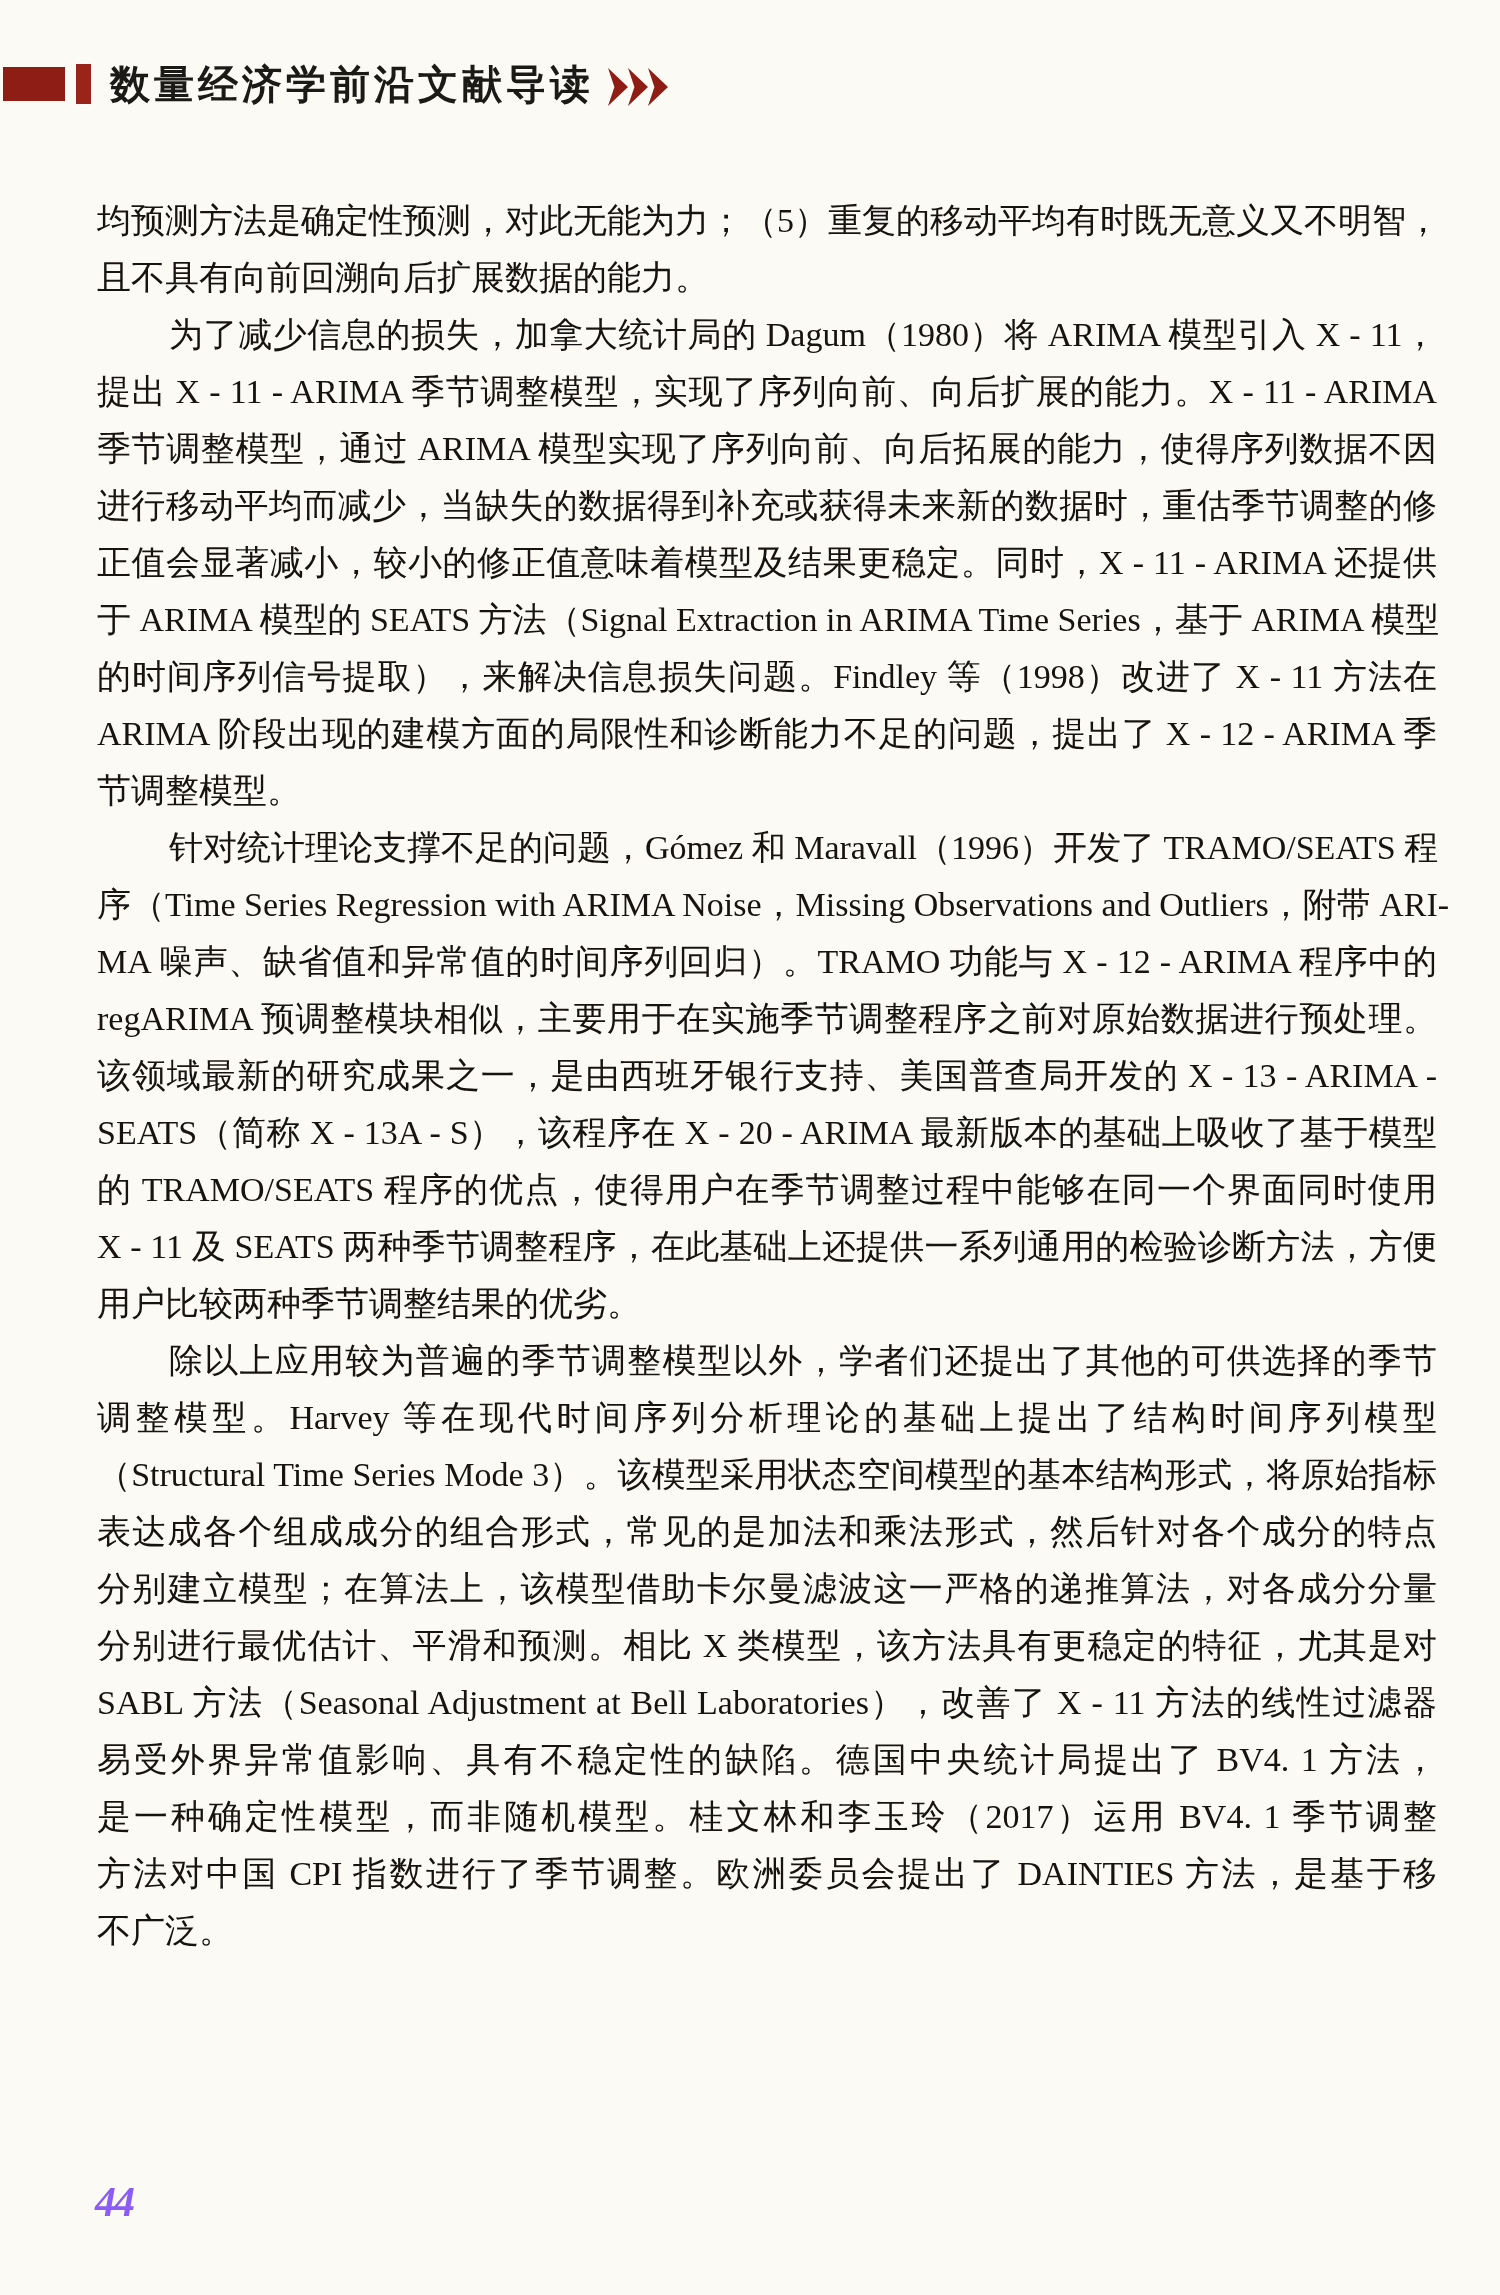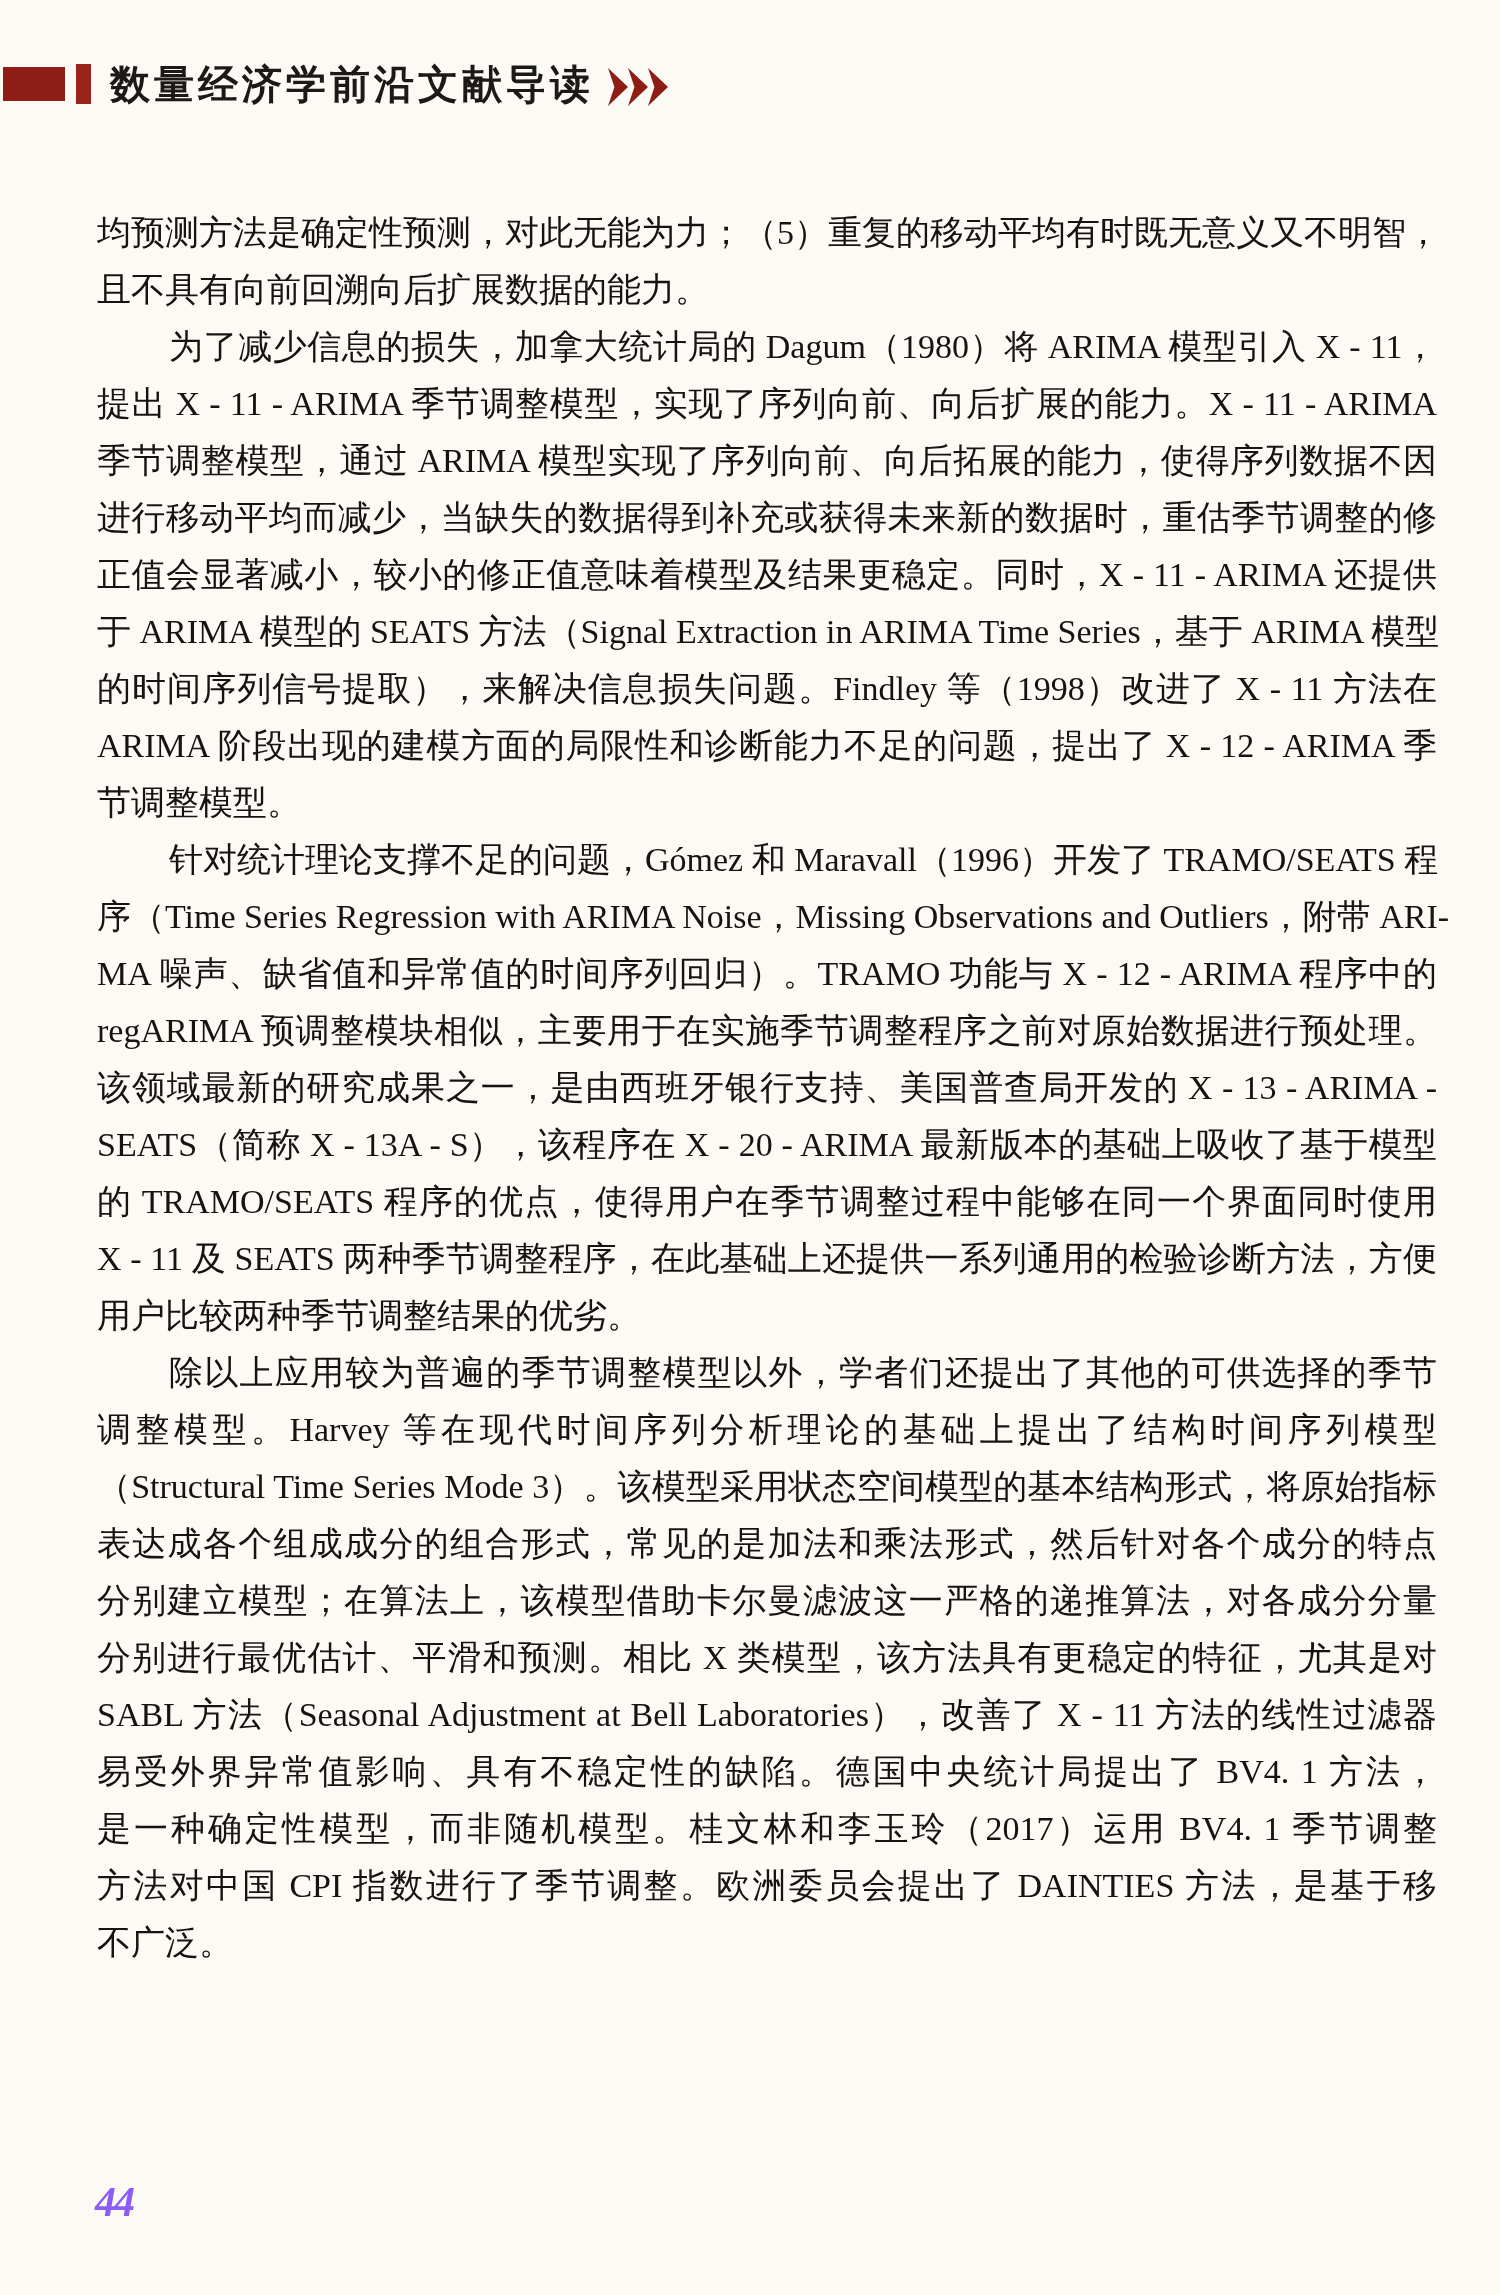--- a/index.html
+++ b/index.html
@@ -30,21 +30,21 @@
     letter-spacing:4px;color:#1c1a17;white-space:nowrap;
   }
   .arrows{position:absolute;left:608px;top:4px;width:70px;height:38px;}
   .arrow{
     display:inline-block;width:20px;height:38px;margin-right:0px;
     background:#8e1e15;
     clip-path:polygon(0 0,100% 50%,0 100%,32% 50%);
   }
   
   .body-text{
-    position:absolute;left:97px;top:204px;width:1340px;
+    position:absolute;left:97px;top:192px;width:1340px;
   }
   .para{margin:0;padding:0;}
   .line{
     height:57px;line-height:57px;
     font-size:34px;
     text-align:justify;
     text-align-last:justify;
     white-space:nowrap;
     overflow:visible;
   }

